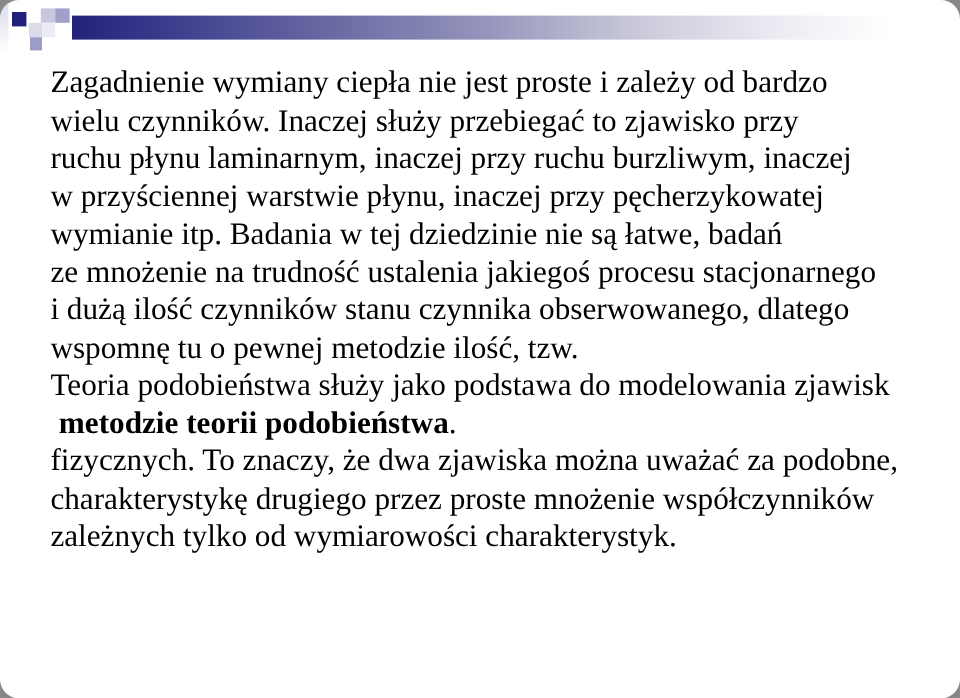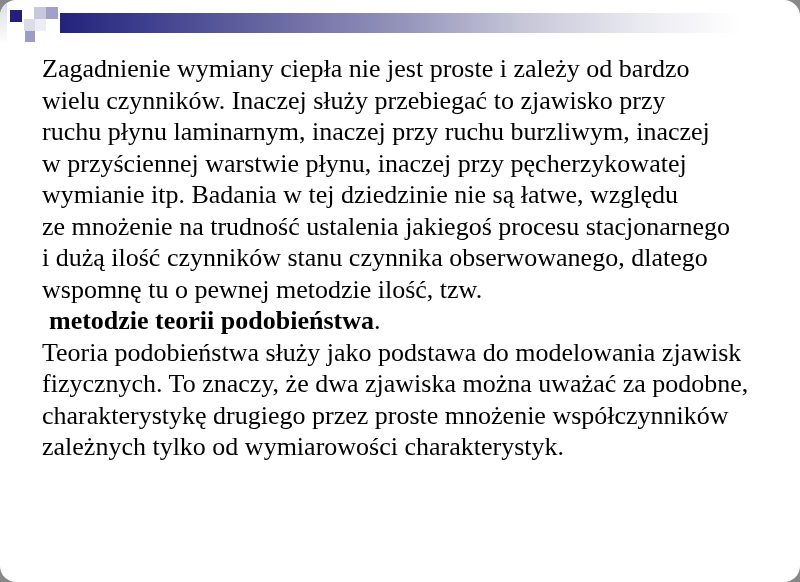--- a/index.html
+++ b/index.html
@@ -78,26 +78,26 @@
     <div class="deco sq-slate"></div>
   </div>
 
   <div class="gradient-bar"></div>
 
   <div class="text-block">
     <div class="line">Zagadnienie wymiany ciepła nie jest proste i zależy od bardzo</div>
     <div class="line">wielu czynników. Inaczej służy przebiegać to zjawisko przy</div>
     <div class="line">ruchu płynu laminarnym, inaczej przy ruchu burzliwym, inaczej</div>
     <div class="line">w przyściennej warstwie płynu, inaczej przy pęcherzykowatej</div>
-    <div class="line">wymianie itp. Badania w tej dziedzinie nie są łatwe, względu</div>
+    <div class="line">wymianie itp. Badania w tej dziedzinie nie są łatwe, badań</div>
     <div class="line">ze mnożenie na trudność ustalenia jakiegoś procesu stacjonarnego</div>
     <div class="line">i dużą ilość czynników stanu czynnika obserwowanego, dlatego</div>
     <div class="line">wspomnę tu o pewnej metodzie ilość, tzw.</div>
+    <div class="line">Teoria podobieństwa służy jako podstawa do modelowania zjawisk</div>
     <div class="line indent">
       <b>metodzie teorii podobieństwa</b><span>.</span>
     </div>
-    <div class="line">Teoria podobieństwa służy jako podstawa do modelowania zjawisk</div>
     <div class="line">fizycznych. To znaczy, że dwa zjawiska można uważać za podobne,</div>
     <div class="line">charakterystykę drugiego przez proste mnożenie współczynników</div>
     <div class="line">zależnych tylko od wymiarowości charakterystyk.</div>
   </div>
 
 </div>
 
 </body></html>

